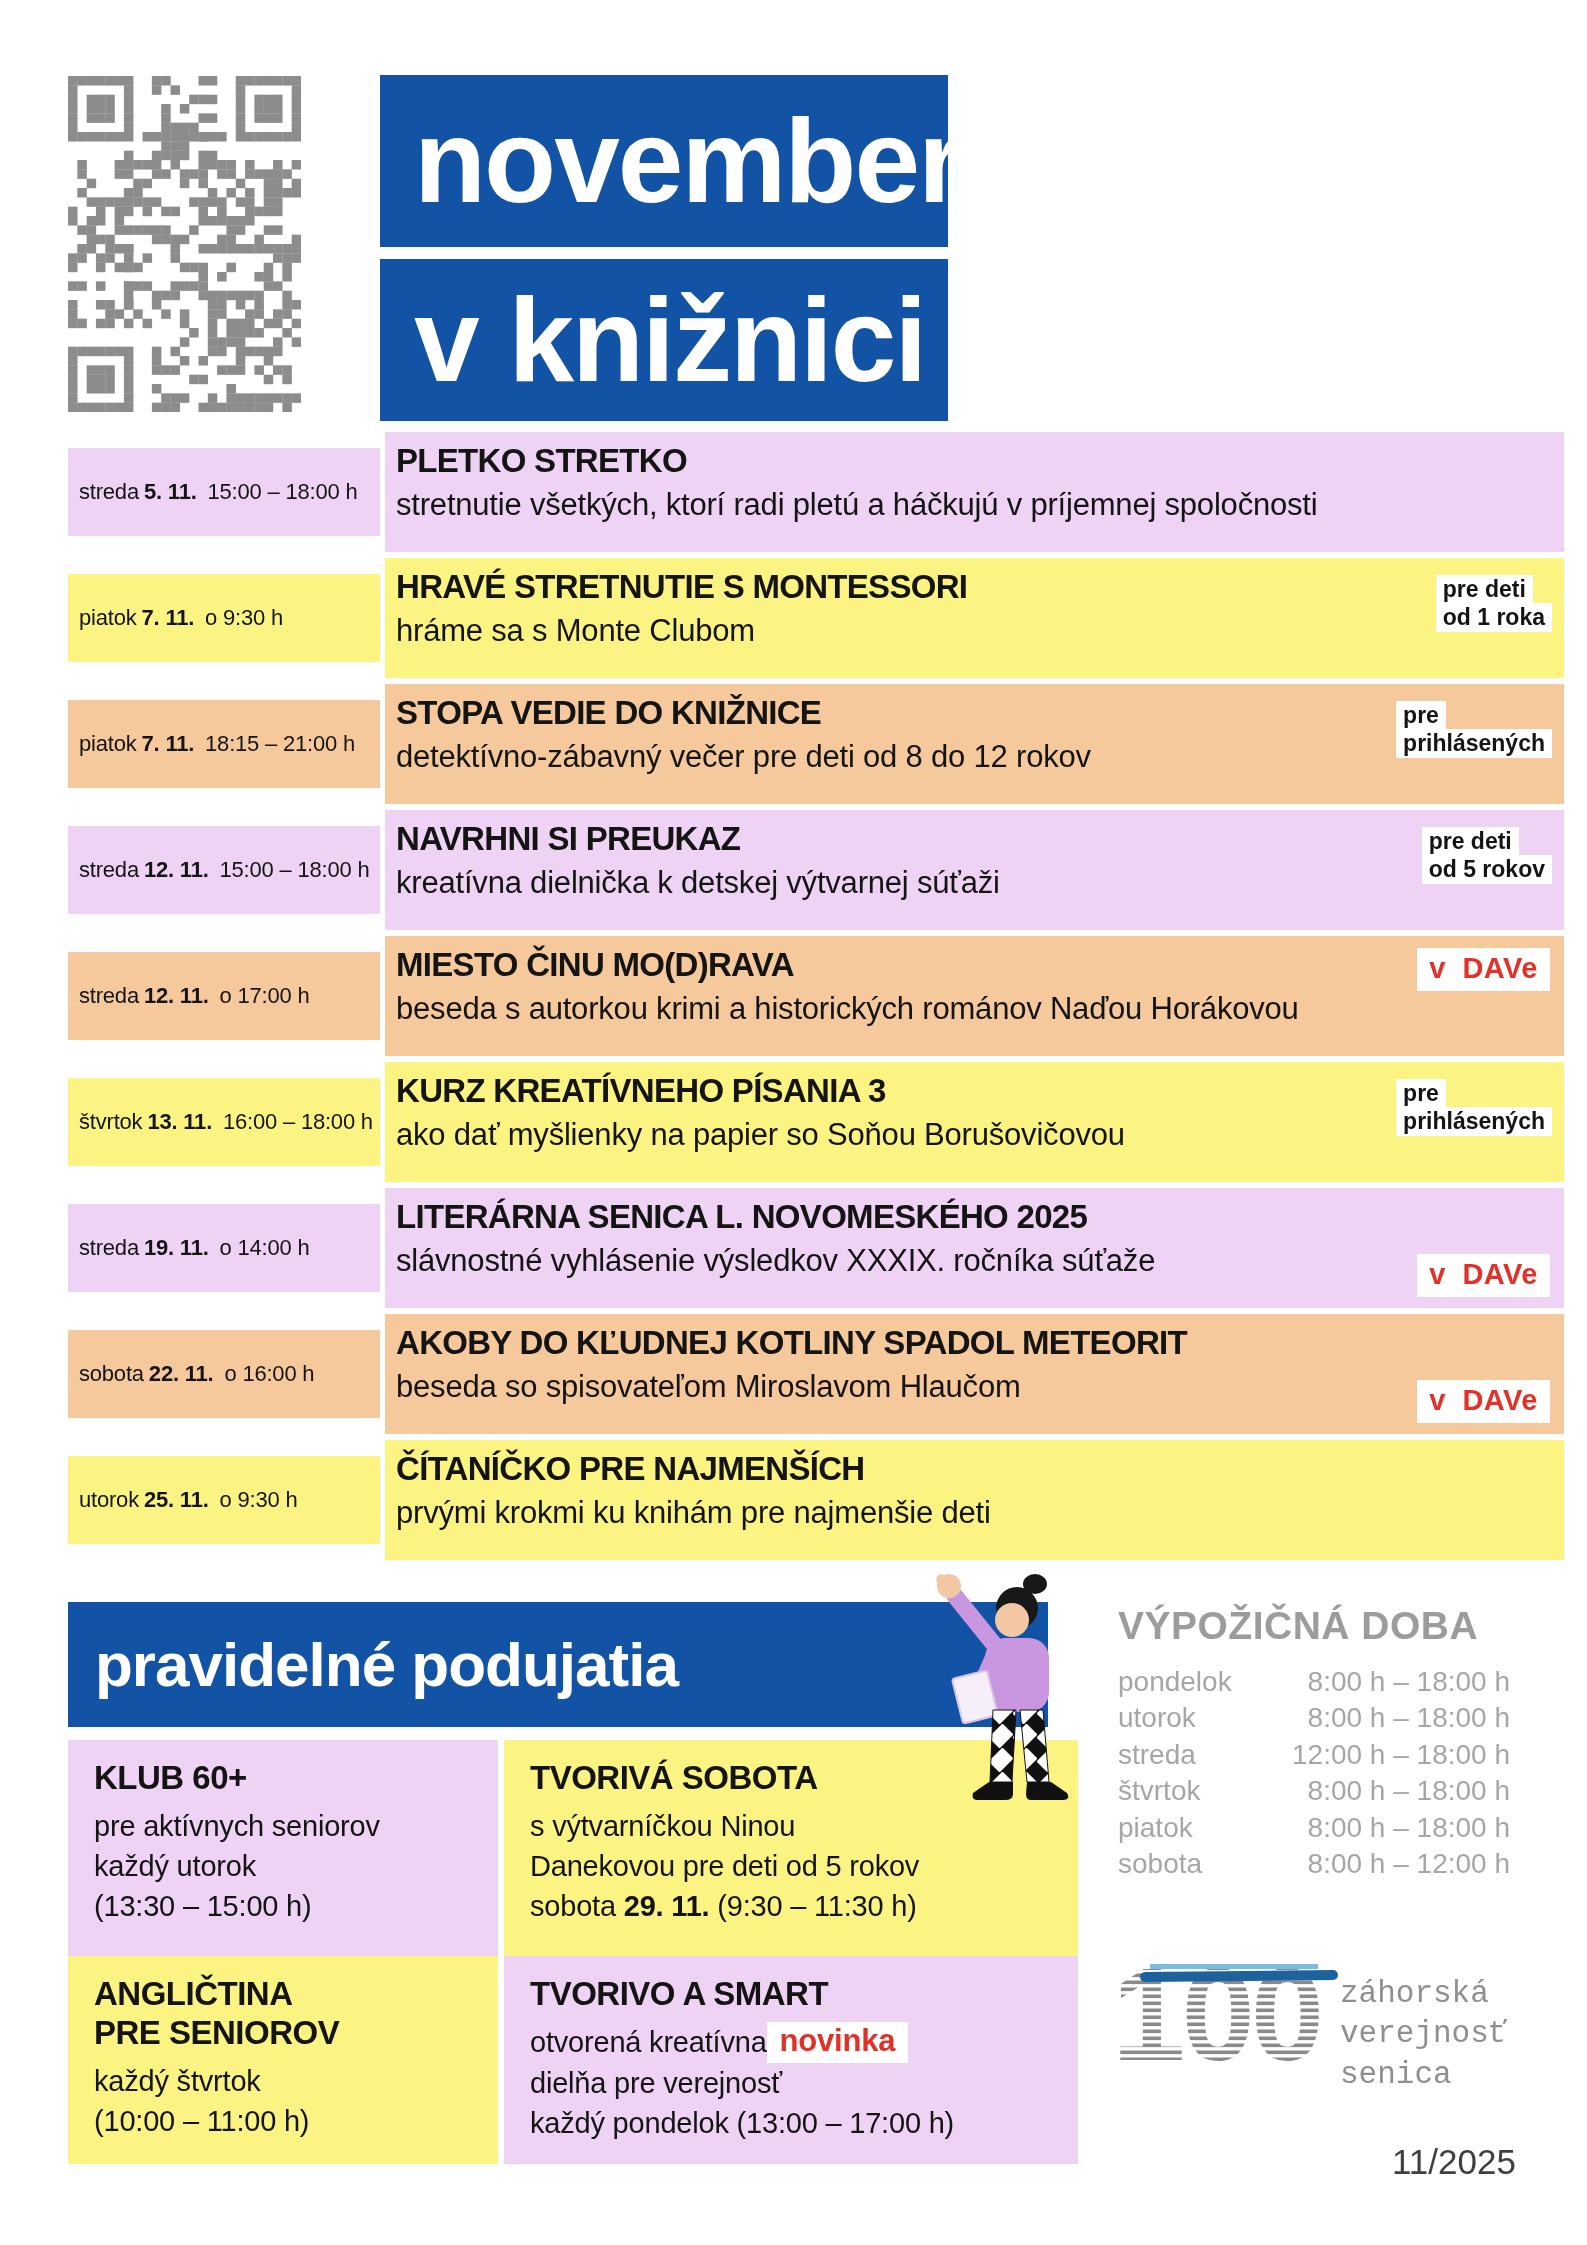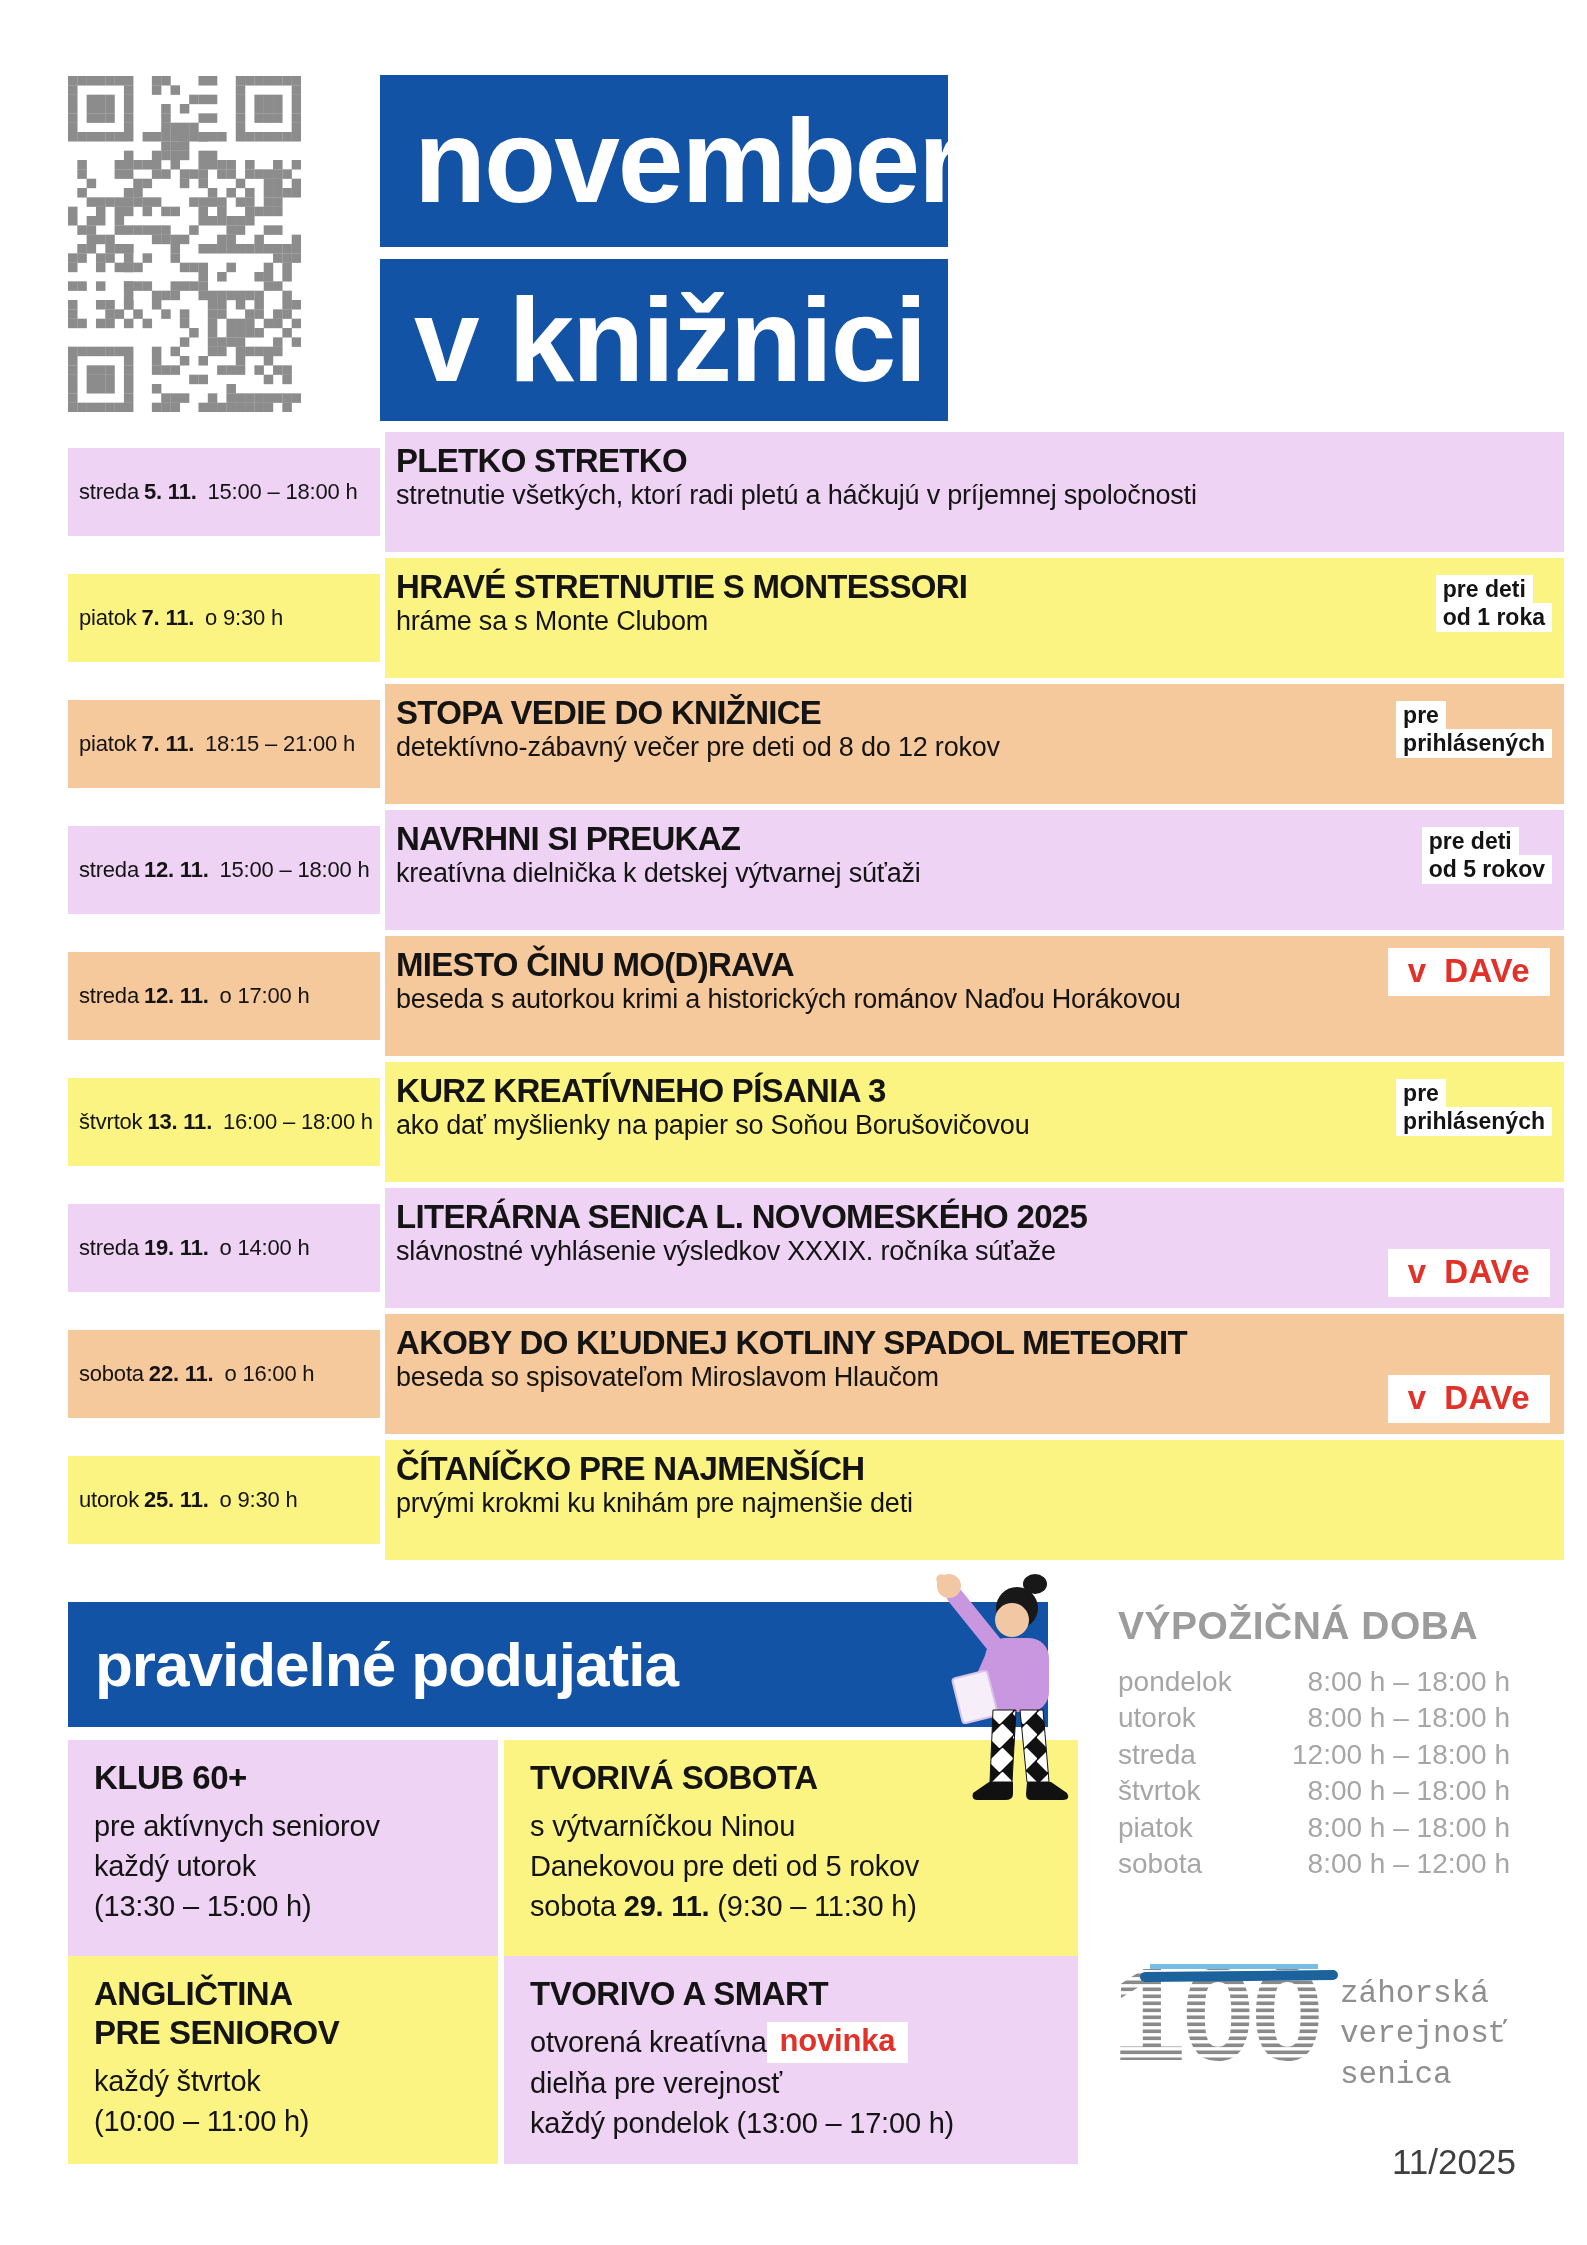--- a/index.html
+++ b/index.html
@@ -19,27 +19,27 @@
   #qr{position:absolute;left:68px;top:76px;width:233px;height:336px}
 
   
   #events{position:absolute;left:68px;top:432px;width:1496px}
   .event{display:flex;height:120px;margin-bottom:6px}
   .event .date{flex:none;width:312px;height:88px;margin:auto 0;display:flex;align-items:center;
                padding-left:11px;font-size:22px;white-space:nowrap;letter-spacing:-0.2px}
   .event .date b{margin:0 5px}
   .event .detail{flex:1;margin-left:5px;position:relative;padding:10px 160px 0 11px}
   .detail .title{font-size:33px;font-weight:bold;letter-spacing:-0.7px;white-space:nowrap}
-  .detail .desc{font-size:27px;letter-spacing:-0.2px}
+  .detail .desc{font-size:31px;margin-top:7px;letter-spacing:-0.2px}
   .c-purple{background:var(--purple)} .c-yellow{background:var(--yellow)} .c-orange{background:var(--orange)}
 
   .badge-info{position:absolute;top:17px;right:12px;font-size:23px;font-weight:bold;line-height:1.02}
   .badge-info span{display:table;background:#fff;padding:3px 7px 2px}
-  .badge-dav{position:absolute;background:#fff;color:var(--red);font-weight:bold;font-size:33px;
-             padding:4px 20px 6px;word-spacing:8px;letter-spacing:0.5px}
+  .badge-dav{position:absolute;background:#fff;color:var(--red);font-weight:bold;font-size:29px;
+             padding:4px 12px 6px;word-spacing:8px;letter-spacing:0.5px}
   .badge-dav.top{top:12px;right:14px}
   .badge-dav.bottom{bottom:11px;right:14px}
 
   
   #banner{position:absolute;left:68px;top:1602px;width:980px;height:125px;background:var(--blue);
           color:#fff;font-weight:bold;font-size:62px;display:flex;align-items:center;
           padding-left:27px;letter-spacing:-1px}
   #blocks{position:absolute;left:68px;top:1740px;width:1010px;display:grid;
           grid-template-columns:430px 574px;grid-template-rows:216px 208px;gap:0 6px}
   .block{padding:19px 26px;font-size:29px;line-height:1.38;letter-spacing:-0.2px}

